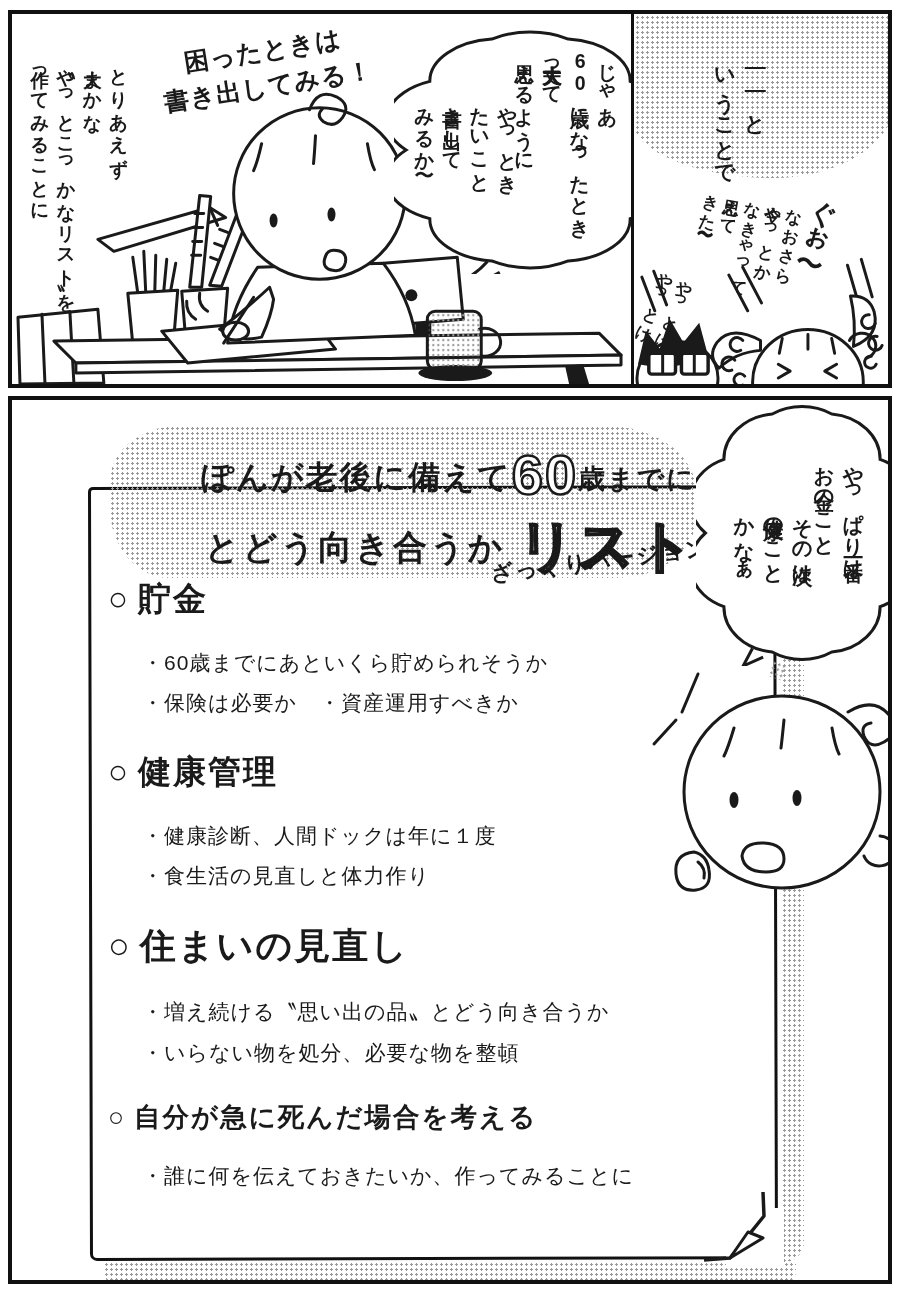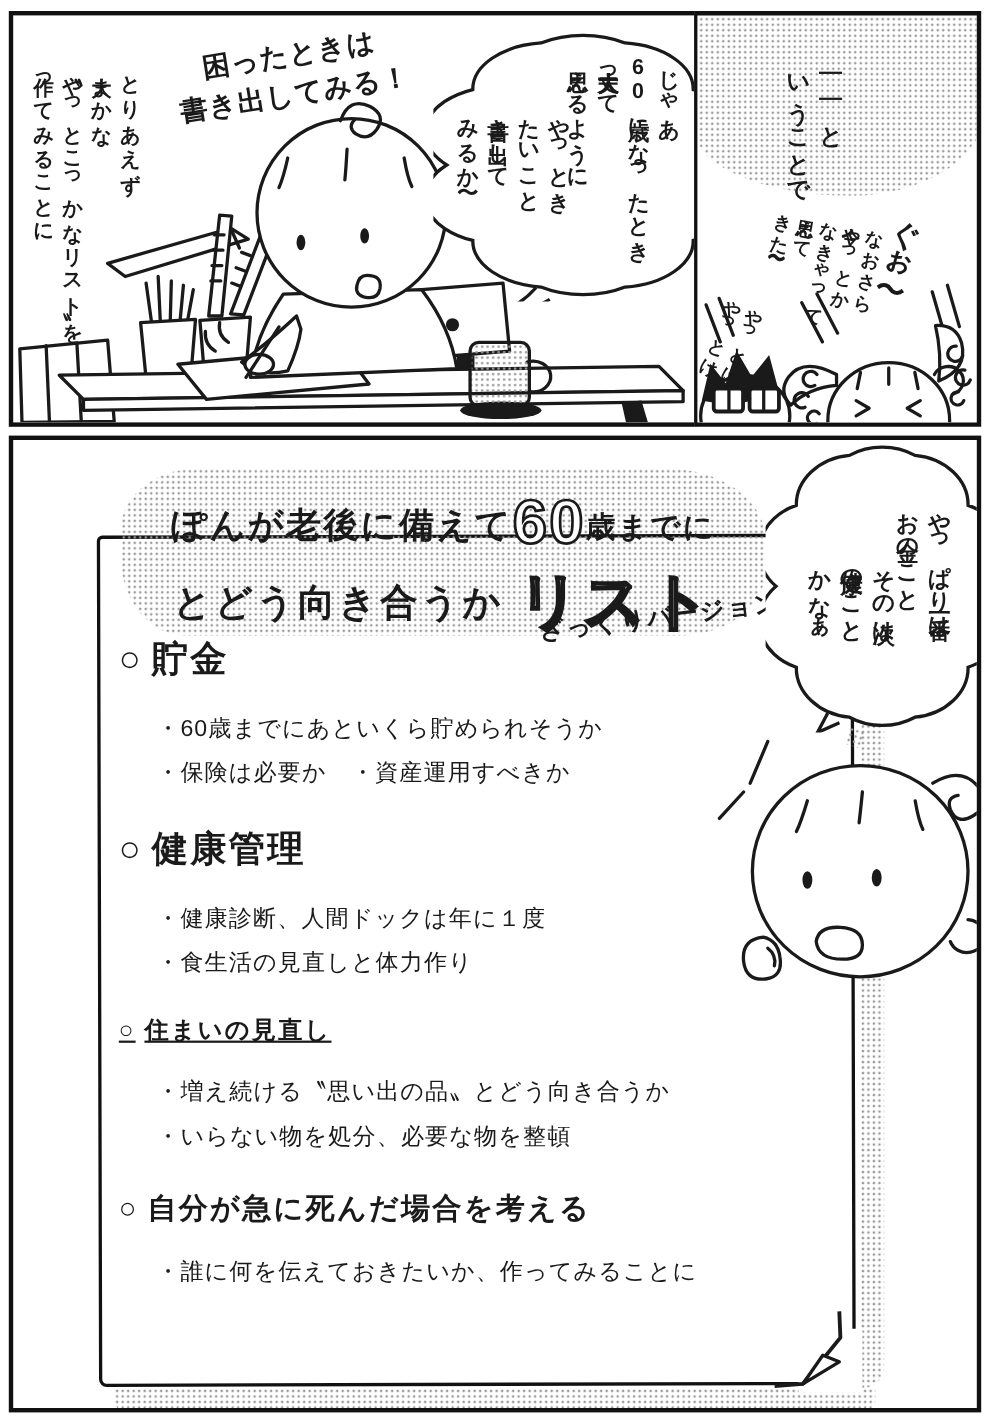--- a/index.html
+++ b/index.html
@@ -30,32 +30,32 @@
   .p2-cloud{left:-4px;top:-4px;width:265px;height:168px;border-radius:0 0 46% 54% / 0 0 78px 62px;}
   .p2-narration{left:76px;top:40px;font-size:21px;font-weight:bold;}
   .p2-groan{left:170px;top:168px;font-size:27px;font-weight:700;transform:rotate(16deg);}
   .p2-scribble{left:60px;top:176px;font-size:16.5px;font-weight:600;line-height:1.28;transform:rotate(10deg);}
   .p2-chant{left:12px;top:250px;font-size:16px;font-weight:600;line-height:1.3;transform:rotate(22deg);}
 
   
   .paper{left:77px;top:86px;width:688px;height:774px;border:3.5px solid #111;border-radius:5px 9px 0 7px;background:#fff;box-sizing:border-box;transform:rotate(-0.15deg);}
   .shadow-right{left:770px;top:168px;width:22px;height:694px;border-bottom-right-radius:20px;}
   .shadow-bottom{left:92px;top:862px;width:692px;height:20px;border-radius:0 0 10px 8px;}
-  .title-cloud{left:98px;top:26px;width:586px;height:152px;border-radius:70px 90px 80px 60px / 55px 65px 60px 70px;text-align:center;}
+  .title-cloud{left:98px;top:26px;width:586px;height:152px;border-radius:70px 90px 80px 60px / 55px 65px 60px 70px;text-align:right;}
   .title-line1{position:relative;margin-top:16px;font-size:32px;font-weight:bold;letter-spacing:2px;}
   .title-line2{position:relative;margin-top:2px;font-size:34px;font-weight:bold;letter-spacing:3px;}
   .big-outline{display:inline-block;font-size:56px;font-weight:bold;color:#fff;-webkit-text-stroke:2.5px #1a1a1a;vertical-align:-6px;letter-spacing:2px;}
   .title-suffix{font-size:27px;}
   .subtitle{left:478px;top:146px;font-size:22px;font-weight:600;transform:rotate(-7deg);letter-spacing:2px;}
   .todo-sections{left:96px;top:177px;width:600px;}
   .todo-section{margin-bottom:26px;}
   .section-heading{font-weight:600;letter-spacing:2px;white-space:nowrap;}
   .todo-section:nth-child(1) .section-heading,
   .todo-section:nth-child(2) .section-heading{font-size:33px;}
-  .todo-section:nth-child(3) .section-heading{font-size:22px;text-decoration:underline;}
+  .todo-section:nth-child(3) .section-heading{font-size:36px;}
   .todo-section:nth-child(4) .section-heading,
   .todo-section:nth-child(5) .section-heading{font-size:26.5px;}
   .section-heading .marker{padding-right:8px;}
   .section-bullets{margin-left:34px;margin-top:21px;}
   .bullet-line{font-size:21px;line-height:1.92;letter-spacing:1px;white-space:nowrap;}
   .p3-bubble{left:684px;top:0px;width:212px;height:266px;}
   .p3-bubble-text1{left:798px;top:52px;font-size:20.5px;font-weight:bold;}
   .p3-bubble-text2{left:718px;top:104px;font-size:20.5px;font-weight:bold;}
   .bubble-accent{left:758px;top:262px;width:15px;height:17px;transform:rotate(18deg);border-radius:2px;}
   .p3-face{left:630px;top:250px;width:260px;height:260px;}

